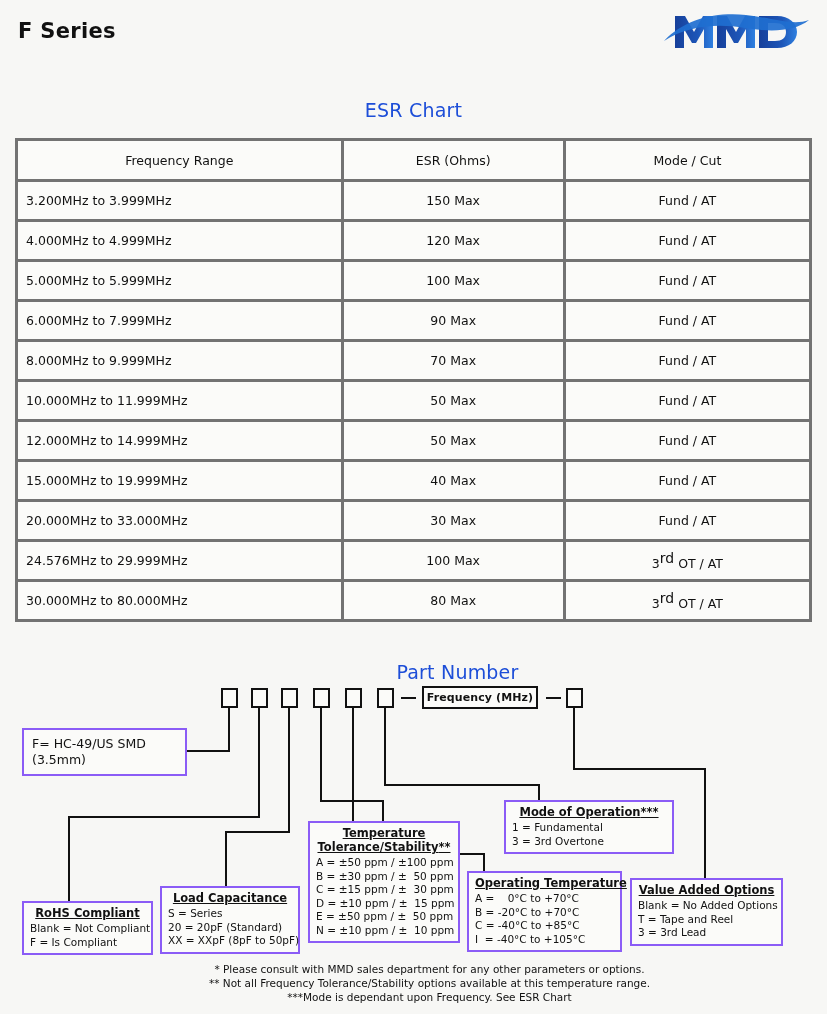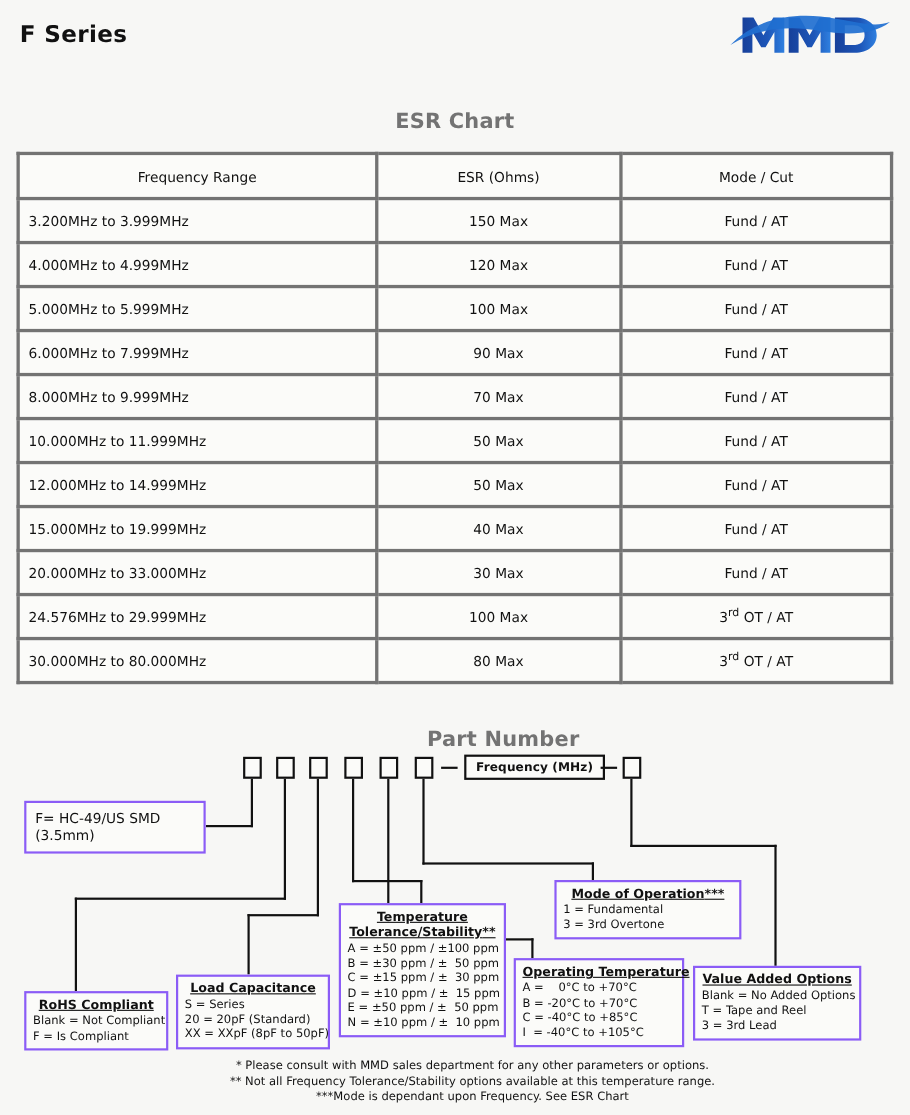--- a/index.html
+++ b/index.html
@@ -19,21 +19,21 @@
     font-size:21px;font-weight:bold;letter-spacing:.3px;color:#111;
   }
   #logo{
     position:absolute;left:663px;top:10px;width:148px;height:45px;
   }
   #logo svg{display:block;width:148px;height:45px;}
 
   
   .section-title{
     position:absolute;width:100%;text-align:center;
-    font-size:19px;font-weight:bold;color:#737373;
+    font-size:19px;font-weight:normal;color:#1d4ed8;
     letter-spacing:.2px;
   }
   #esr-title{top:99px;left:0;}
   #pn-title{top:661px;left:0;padding-left:44px;}
 
   
   #esr-table{
     position:absolute;left:15px;top:138px;width:797px;
     border-collapse:collapse;
     table-layout:fixed;
@@ -48,21 +48,21 @@
     vertical-align:middle;
     color:#111;
   }
   #esr-table thead th{height:38px;text-align:center;}
   #esr-table col.c1{width:41%;}
   #esr-table col.c2{width:28%;}
   #esr-table col.c3{width:31%;}
   #esr-table td.freq{text-align:left;}
   #esr-table td.esr{text-align:center;}
   #esr-table td.mode{text-align:center;}
-  #esr-table sup{font-size:10px;vertical-align:super;margin-top:36px;}
+  #esr-table sup{font-size:14px;vertical-align:super;margin-top:36px;}
 
   
   #pn-diagram{position:absolute;left:0;top:660px;width:827px;height:354px;}
   .slot{
     position:absolute;width:17px;height:20px;
     border:2px solid #111;background:#fbfbf9;box-sizing:border-box;
   }
   .dash{
     position:absolute;height:2px;background:#111;
   }
@@ -217,21 +217,21 @@
 
     <div class="slot" style="left:221px;top:28px;"></div>
     <div class="slot" style="left:251px;top:28px;"></div>
     <div class="slot" style="left:281px;top:28px;"></div>
     <div class="slot" style="left:313px;top:28px;"></div>
     <div class="slot" style="left:345px;top:28px;"></div>
     <div class="slot" style="left:377px;top:28px;"></div>
 
     <div class="dash" style="left:401px;top:37px;width:15px;"></div>
 
-    <div class="freq-box" style="left:422px;top:26px;width:128px;height:23px;">Frequency (MHz)</div>
+    <div class="freq-box" style="left:422px;top:26px;width:116px;height:23px;">Frequency (MHz)</div>
 
     <div class="dash" style="left:546px;top:37px;width:15px;"></div>
 
     <div class="slot" style="left:566px;top:28px;"></div>
 
     <div class="line vline" style="left:228px;top:48px;height:44px;"></div>
     <div class="line hline" style="left:187px;top:90px;width:43px;"></div>
 
     <div class="line vline" style="left:258px;top:48px;height:110px;"></div>
     <div class="line hline" style="left:68px;top:156px;width:192px;"></div>

